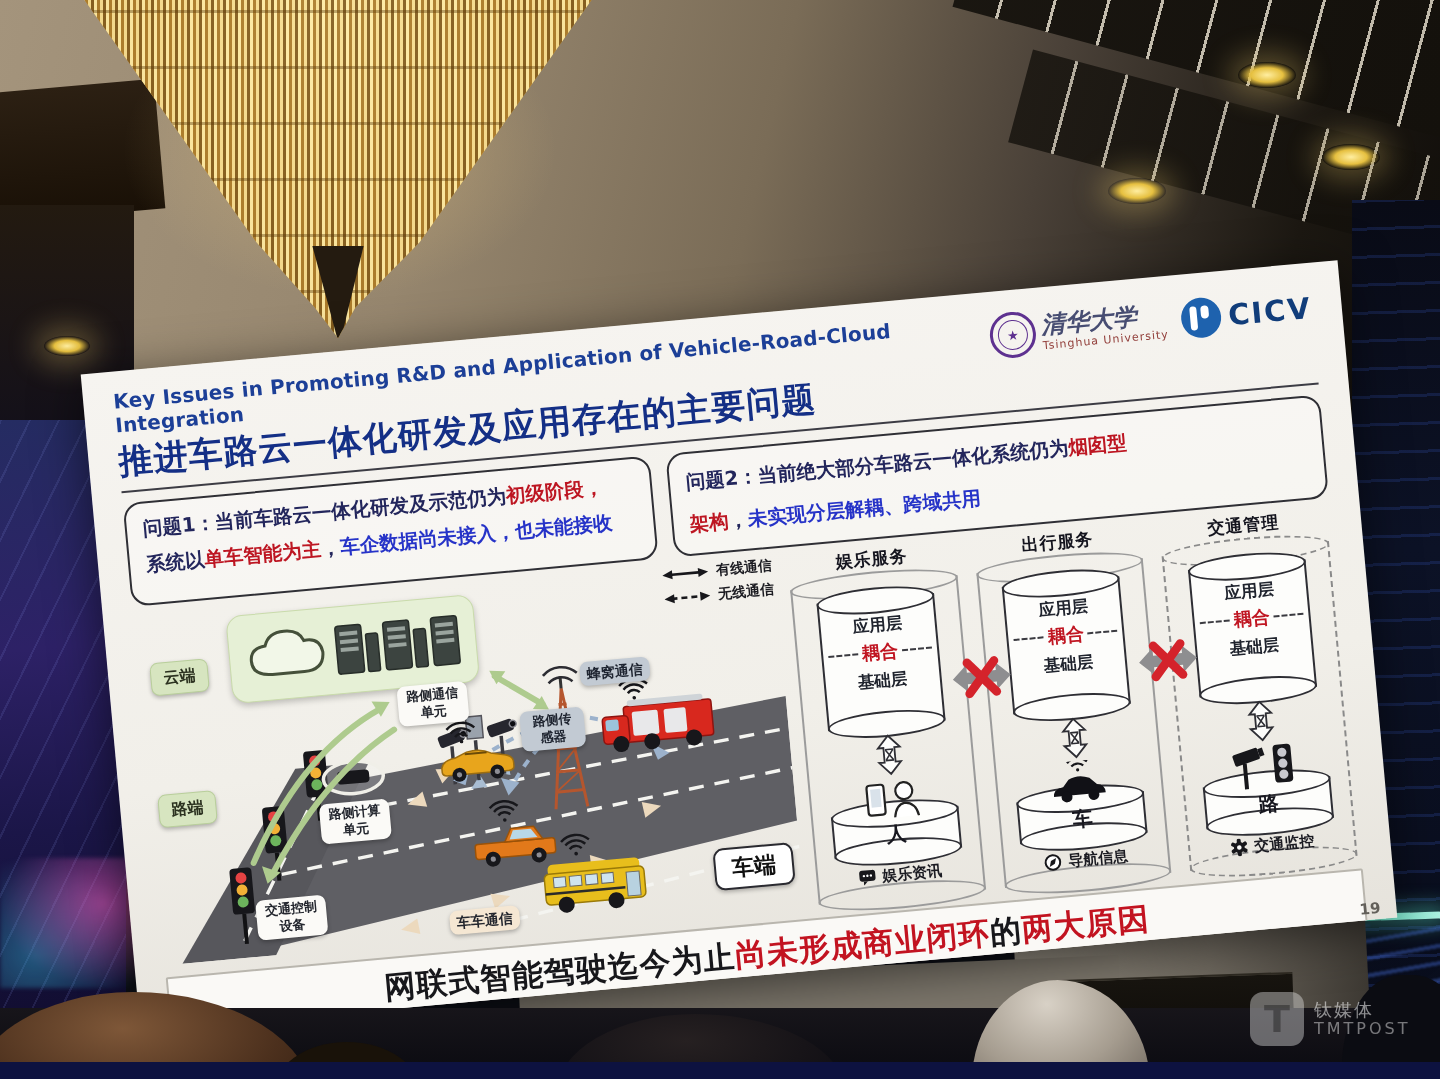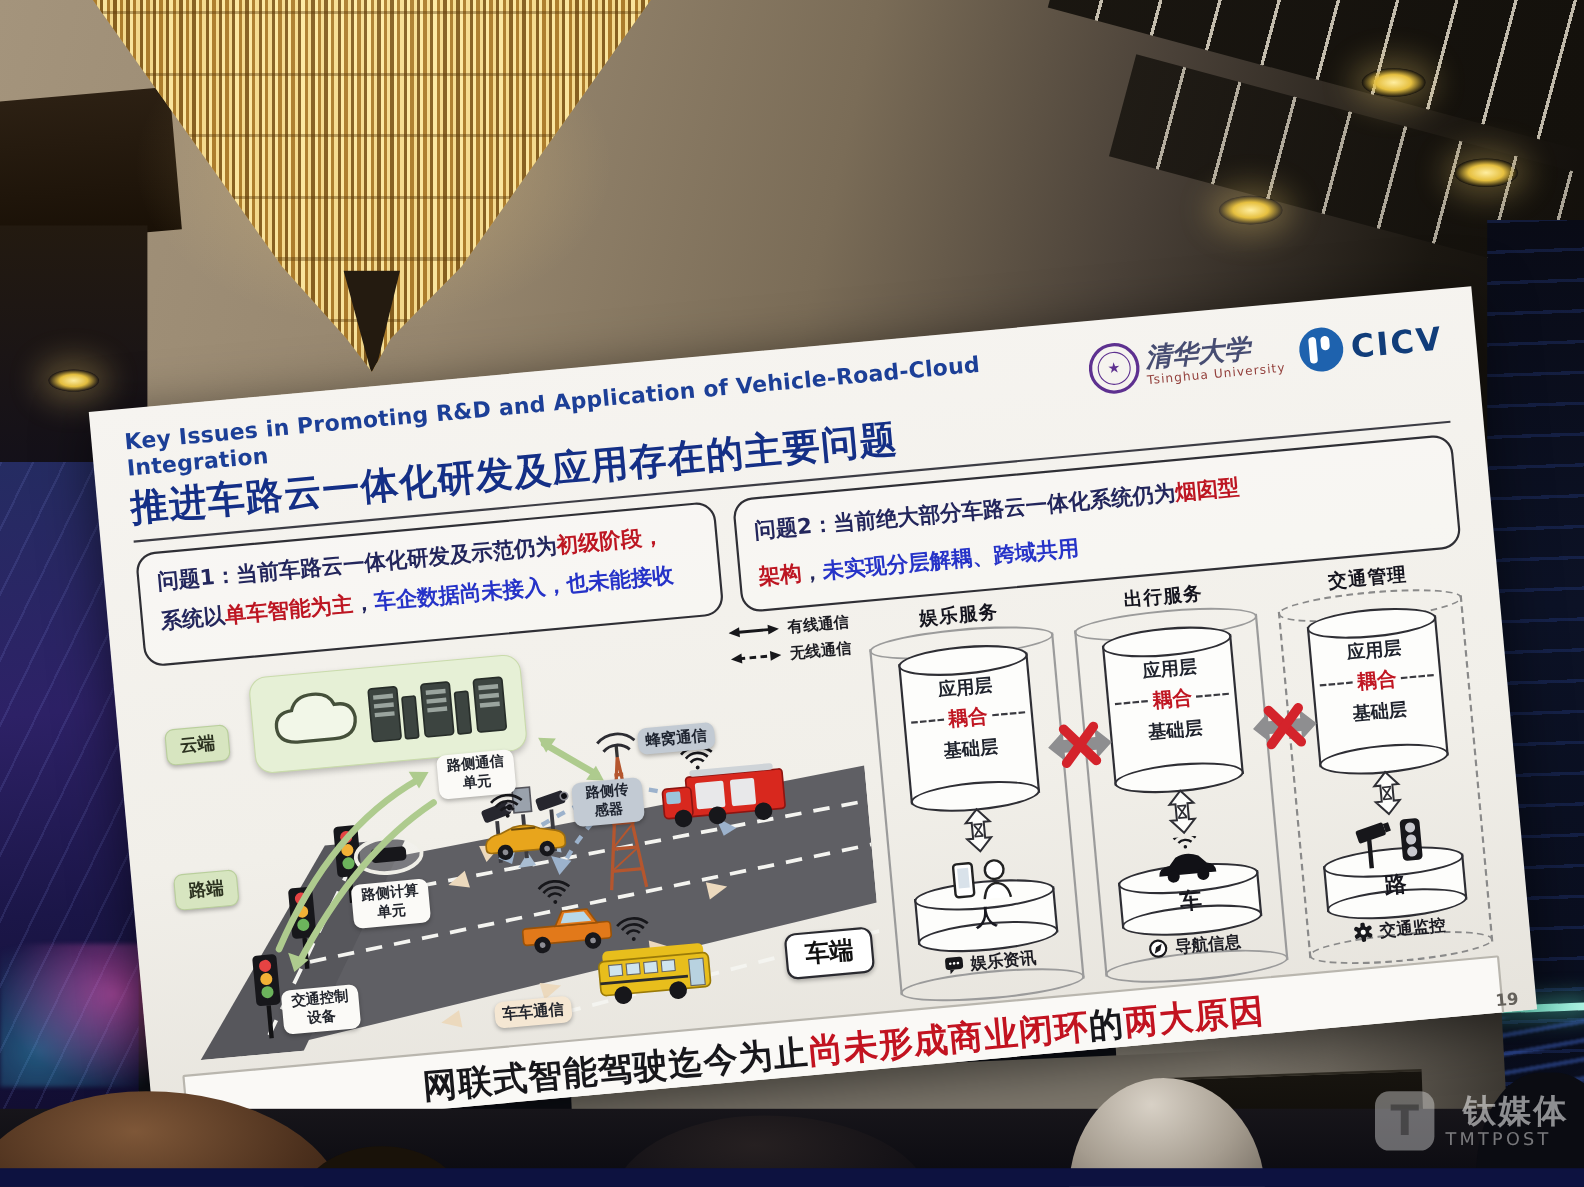--- a/index.html
+++ b/index.html
@@ -142,21 +142,21 @@
     background:radial-gradient(ellipse at 42% 22%,#d8d1c6,#a59c8f 55%,#6e665c); }
   .head4 { left:1342px; top:975px; width:130px; height:115px; border-radius:45% 45% 0 0/80% 80% 0 0; background:#0b0c12; }
   .podium { position:absolute; left:1056px; top:976px; width:238px; height:92px; transform:rotate(-2deg);
     background:linear-gradient(#17140f,#0b0906); border-top:2px solid #2c2820; z-index:8; }
   .bottom-strip { position:absolute; left:0; top:1062px; width:1440px; height:17px; background:#0d1240; z-index:10; }
 
   .watermark { position:absolute; left:1250px; top:992px; display:flex; align-items:center; gap:10px; z-index:20; }
   .wm-box { width:54px; height:54px; border-radius:13px; background:rgba(238,238,238,.40);
     display:grid; place-items:center; font-size:38px; font-weight:800; color:rgba(35,35,35,.5); }
   .wm-col { display:flex; flex-direction:column; line-height:1.1; }
-  .wm-cn { font-size:30px; font-weight:bold; color:rgba(250,250,250,.55); letter-spacing:2px;margin-left:16px; }
+  .wm-cn { font-size:18px; font-weight:normal; color:rgba(250,250,250,.55); letter-spacing:2px; }
   .wm-en { font-size:16px; letter-spacing:3px; color:rgba(250,250,250,.45); }
 </style>
 </head>
 <body>
 
 <div class="photo">
 
   <div class="ceiling"></div>
   <div class="coffer a"></div>
   <div class="coffer b"></div>

